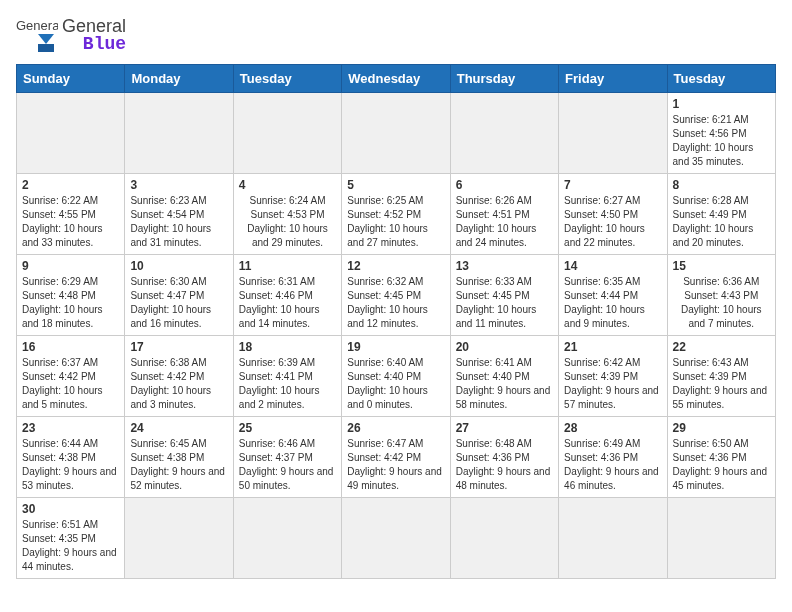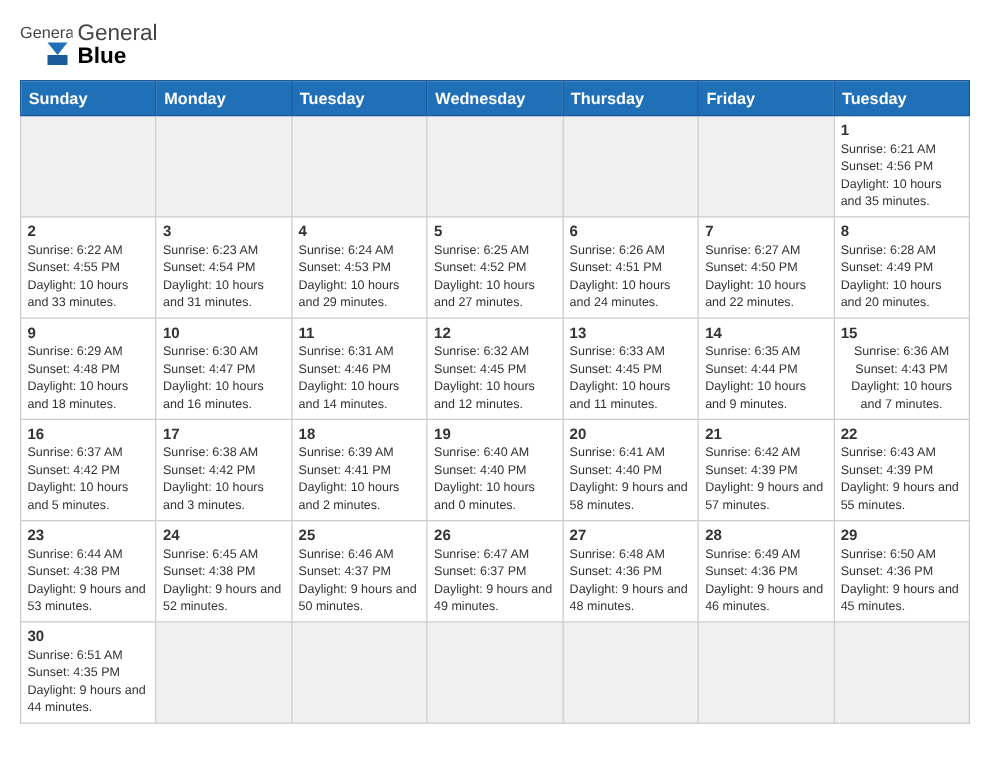--- a/index.html
+++ b/index.html
@@ -78,21 +78,21 @@
 
 <div class="header">
   <div class="logo">
       <svg width="42" height="38" viewBox="0 0 42 38">
         <text x="0" y="14" font-size="13" font-family="Arial" fill="#444">General</text>
         <polygon points="22,18 38,18 30,28" fill="#2070b8"></polygon>
         <rect x="22" y="28" width="16" height="8" fill="#1a5a9a"></rect>
       </svg>
       <div style="display: flex; flex-direction: column; line-height: 1;">
         <span style="font-size: 18px; color: rgb(68, 68, 68); font-family: Arial;">General</span>
-        <span style="font-size: 18px; color: #000000; font-weight: bold; font-family: Liberation Sans, sans-serif;">Blue</span>
+        <span style="font-size: 18px; color: #6d28d9; font-weight: bold; font-family: Liberation Mono, monospace; text-align: right;">Blue</span>
       </div>
     </div>
   <div class="title-block">
     <div class="month-title"></div>
     <div class="location"></div>
   </div>
 </div>
 
 <table class="calendar">
   <thead>
@@ -129,21 +129,21 @@
 Daylight: 10 hours and 33 minutes.</div>
         </td>
         <td>
           <span class="day-number">3</span>
           <div class="day-info" style="white-space: pre-line;">Sunrise: 6:23 AM
 Sunset: 4:54 PM
 Daylight: 10 hours and 31 minutes.</div>
         </td>
         <td>
           <span class="day-number">4</span>
-          <div class="day-info" style="white-space: pre-line;">Sunrise: 6:24 AM
+          <div class="day-info" style="white-space: pre-line; text-align: center;">Sunrise: 6:24 AM
 Sunset: 4:53 PM
 Daylight: 10 hours and 29 minutes.</div>
         </td>
         <td>
           <span class="day-number">5</span>
           <div class="day-info" style="white-space: pre-line;">Sunrise: 6:25 AM
 Sunset: 4:52 PM
 Daylight: 10 hours and 27 minutes.</div>
         </td>
         <td>
@@ -268,21 +268,21 @@
         </td>
         <td>
           <span class="day-number">25</span>
           <div class="day-info" style="white-space: pre-line;">Sunrise: 6:46 AM
 Sunset: 4:37 PM
 Daylight: 9 hours and 50 minutes.</div>
         </td>
         <td>
           <span class="day-number">26</span>
           <div class="day-info" style="white-space: pre-line;">Sunrise: 6:47 AM
-Sunset: 6:37 PM
+Sunset: 4:42 PM
 Daylight: 9 hours and 49 minutes.</div>
         </td>
         <td>
           <span class="day-number">27</span>
           <div class="day-info" style="white-space: pre-line;">Sunrise: 6:48 AM
 Sunset: 4:36 PM
 Daylight: 9 hours and 48 minutes.</div>
         </td>
         <td>
           <span class="day-number">28</span>

